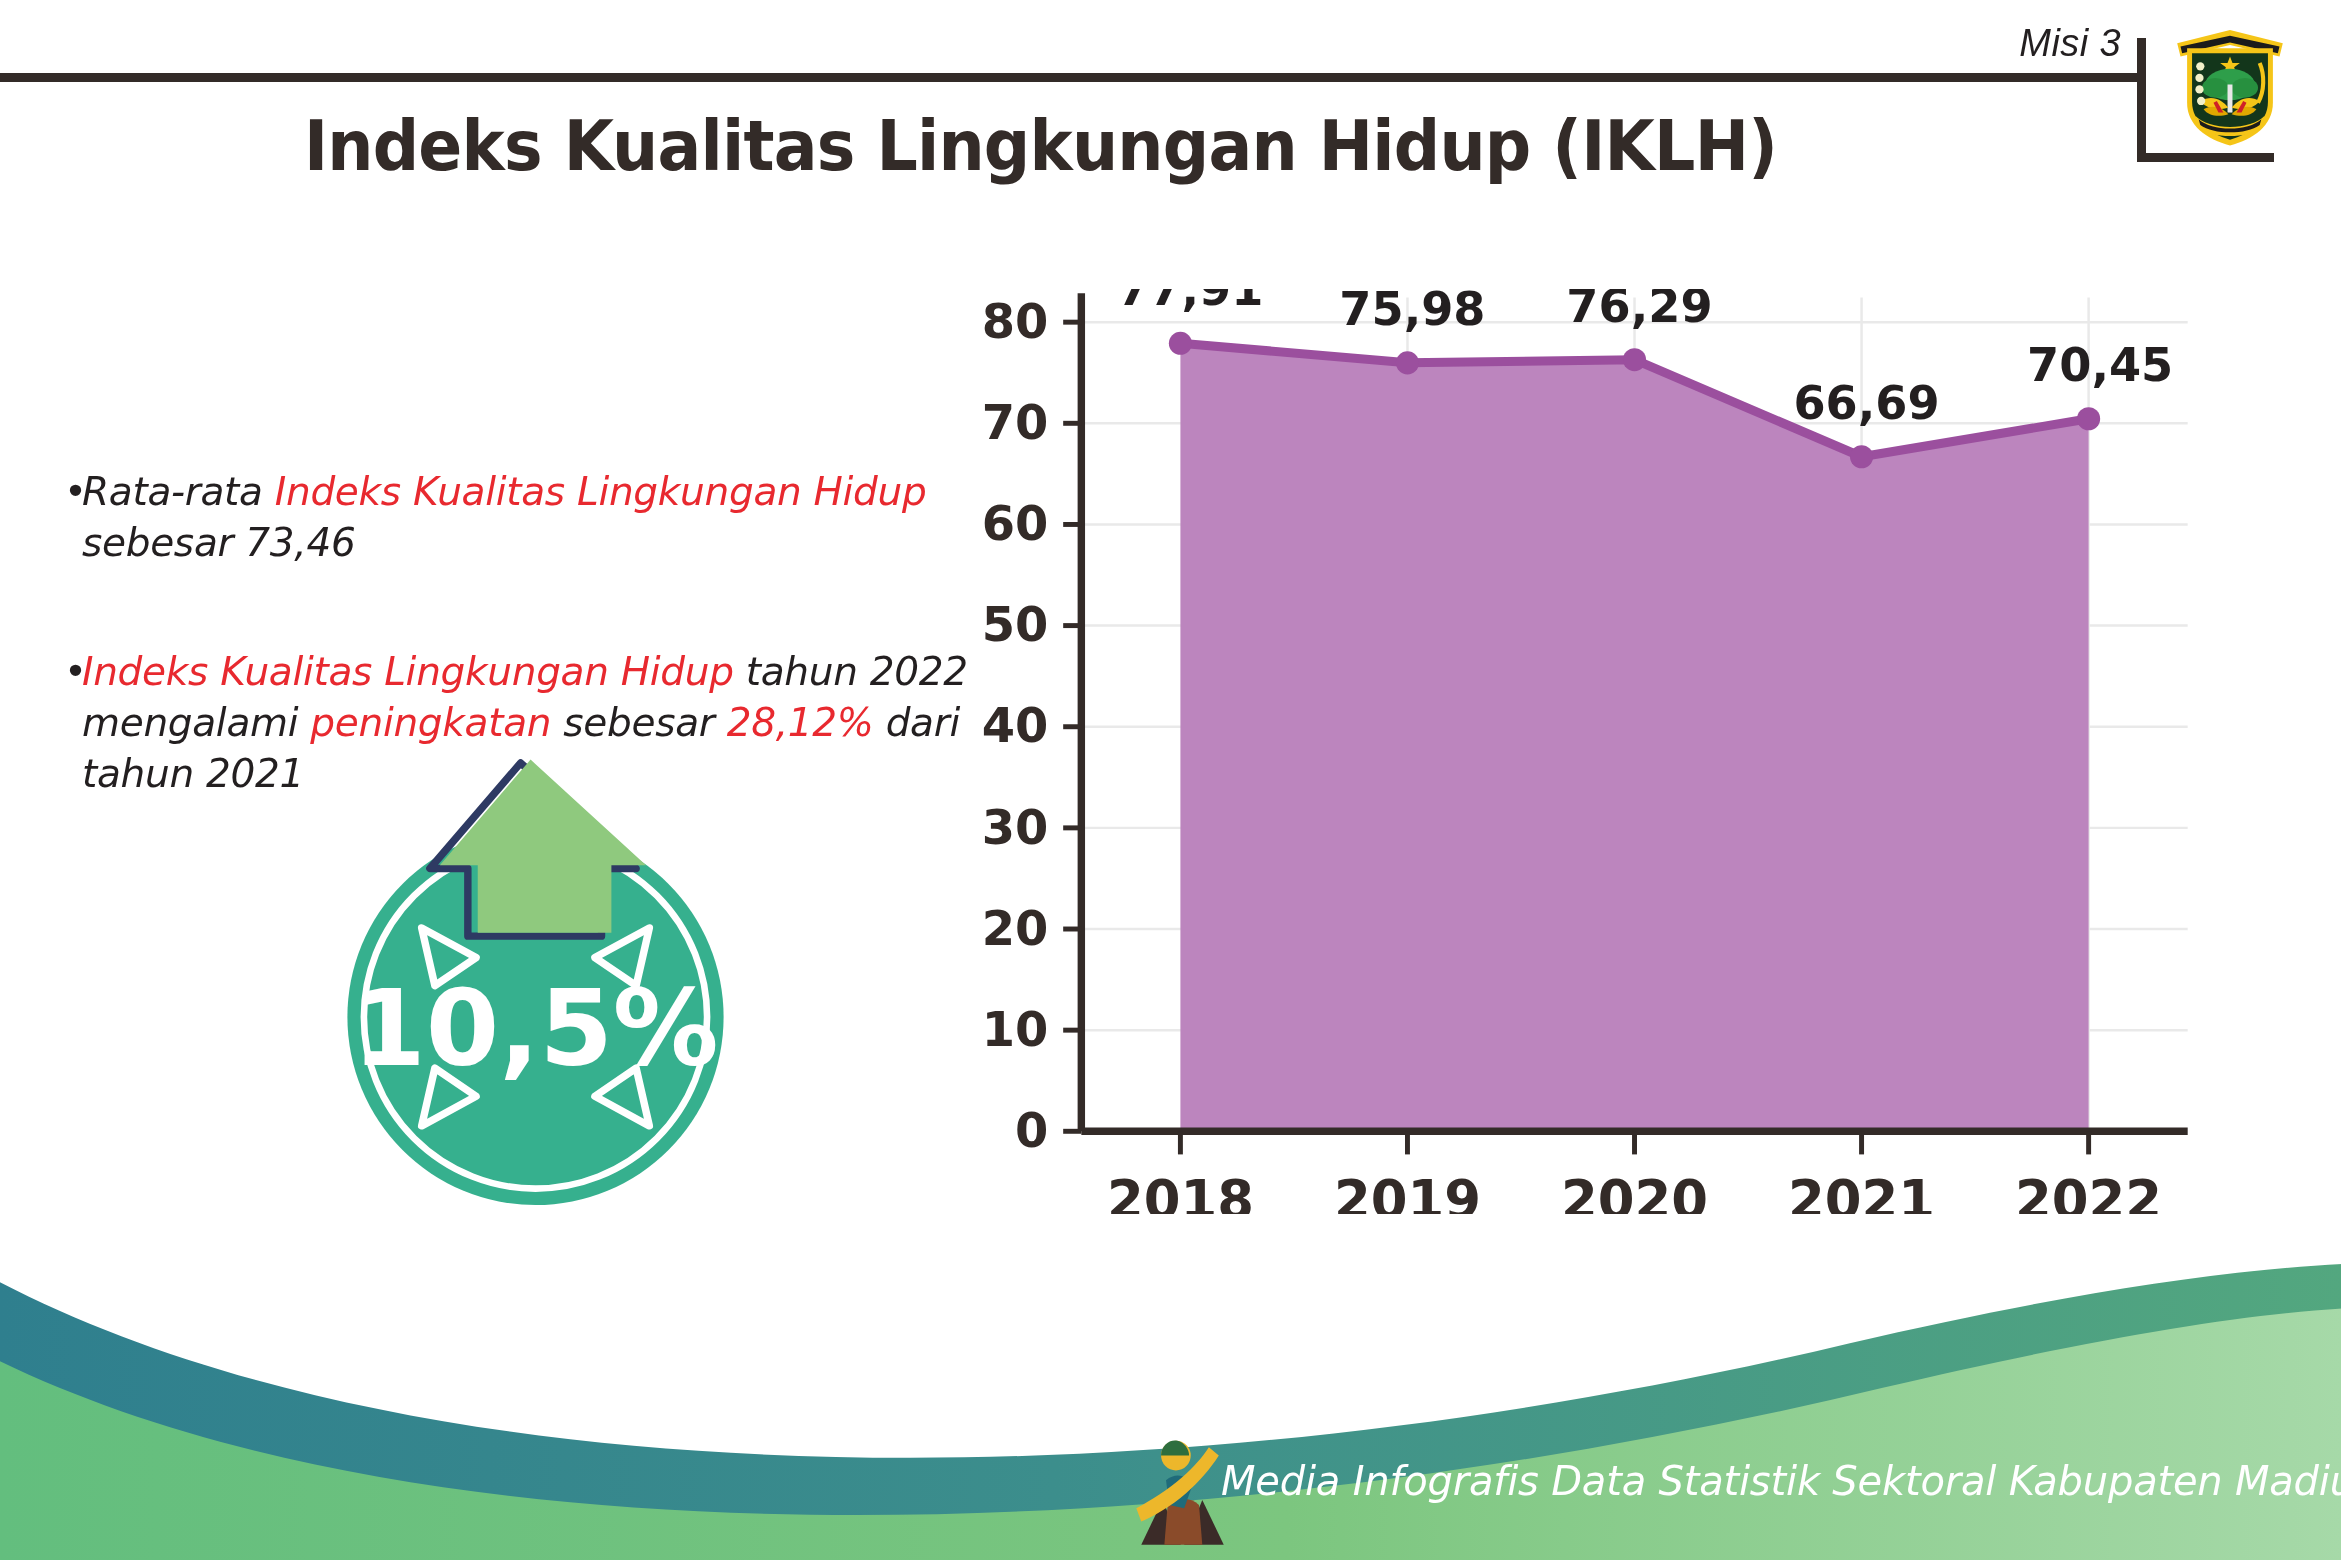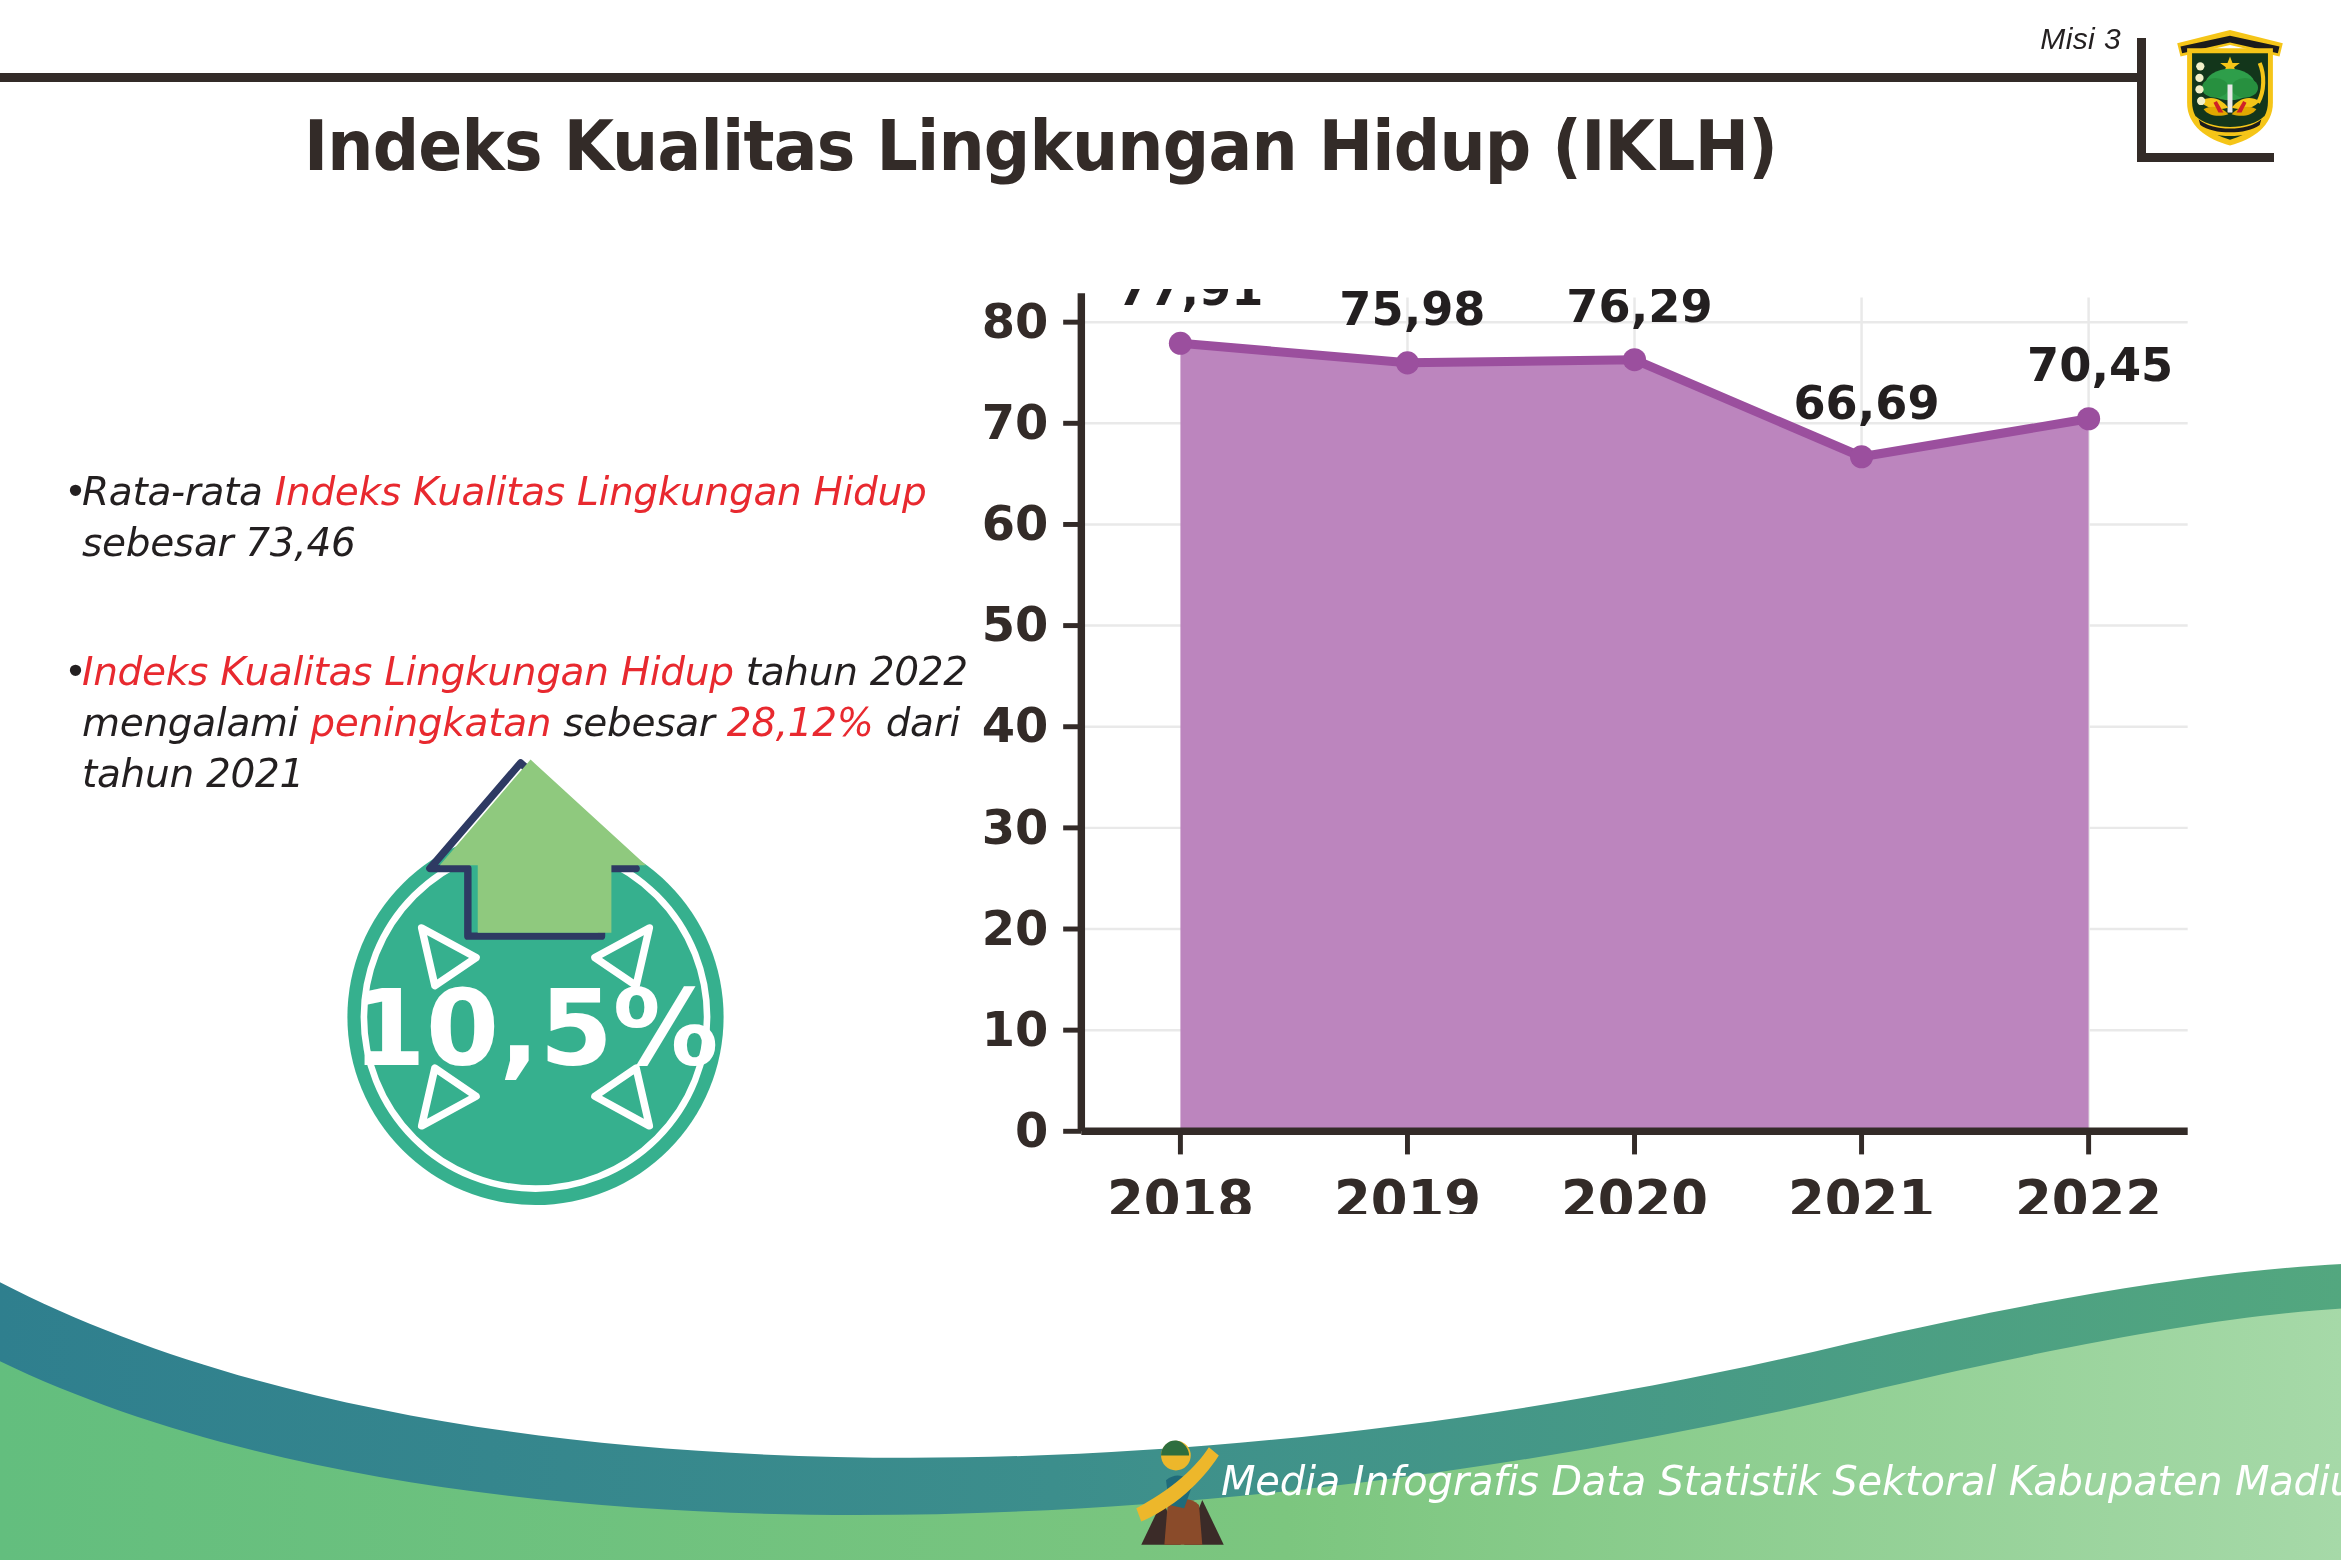--- a/index.html
+++ b/index.html
@@ -12,21 +12,21 @@
   }
   .stage{position:absolute;inset:0;width:2342px;height:1561px;overflow:hidden;}
 
   
   .header-rule{
     position:absolute;left:0;top:73px;width:2137px;height:9px;
     background:#332B28;
   }
   .misi-label{
     position:absolute;right:221px;top:21.5px;
-    font-size:30px;font-style:italic;color:#231f20;
+    font-size:38px;font-style:italic;color:#231f20;
     font-family:"Liberation Sans", sans-serif;
     letter-spacing:0.4px;white-space:nowrap;
   }
   .bracket-v{
     position:absolute;left:2137px;top:38px;width:9px;height:124px;
     background:#332B28;
   }
   .bracket-h{
     position:absolute;left:2137px;top:153px;width:137px;height:9px;
     background:#332B28;

